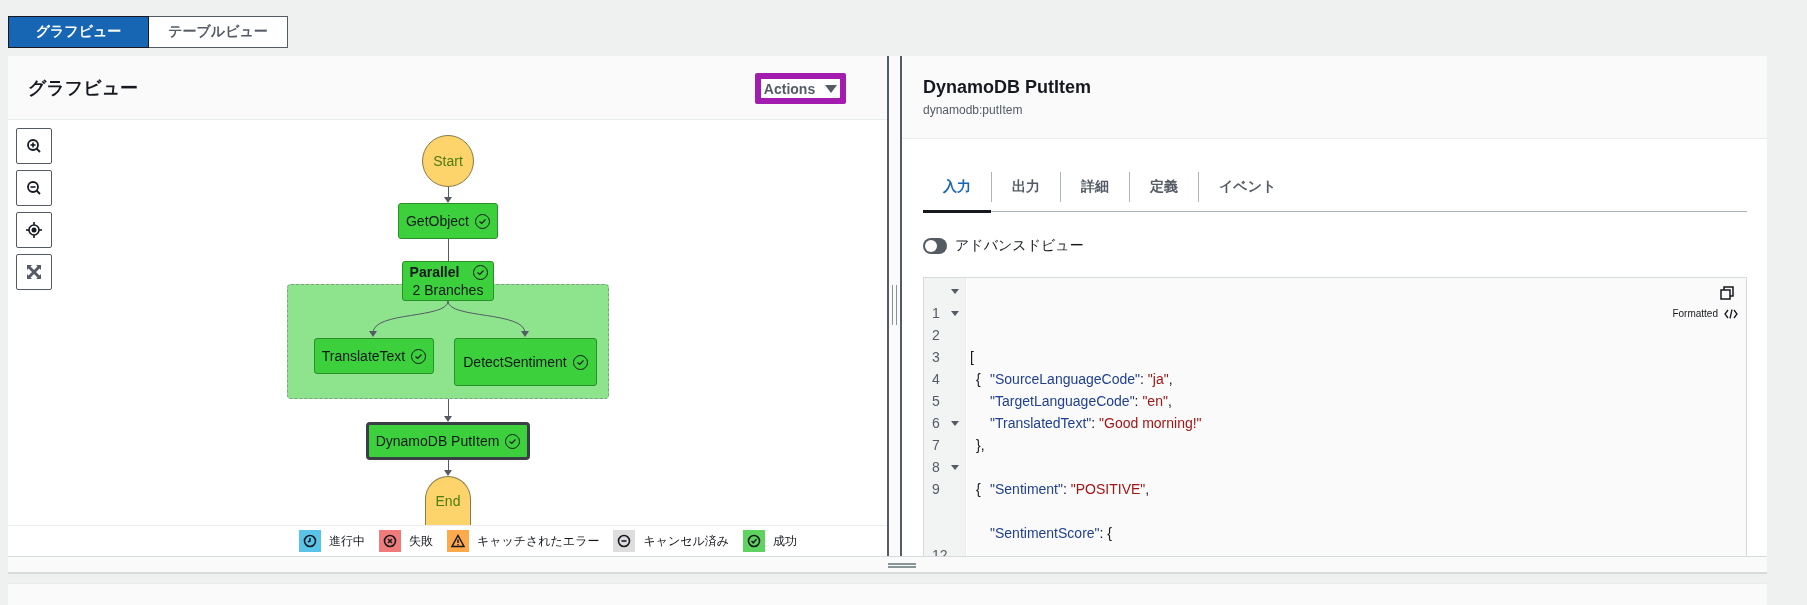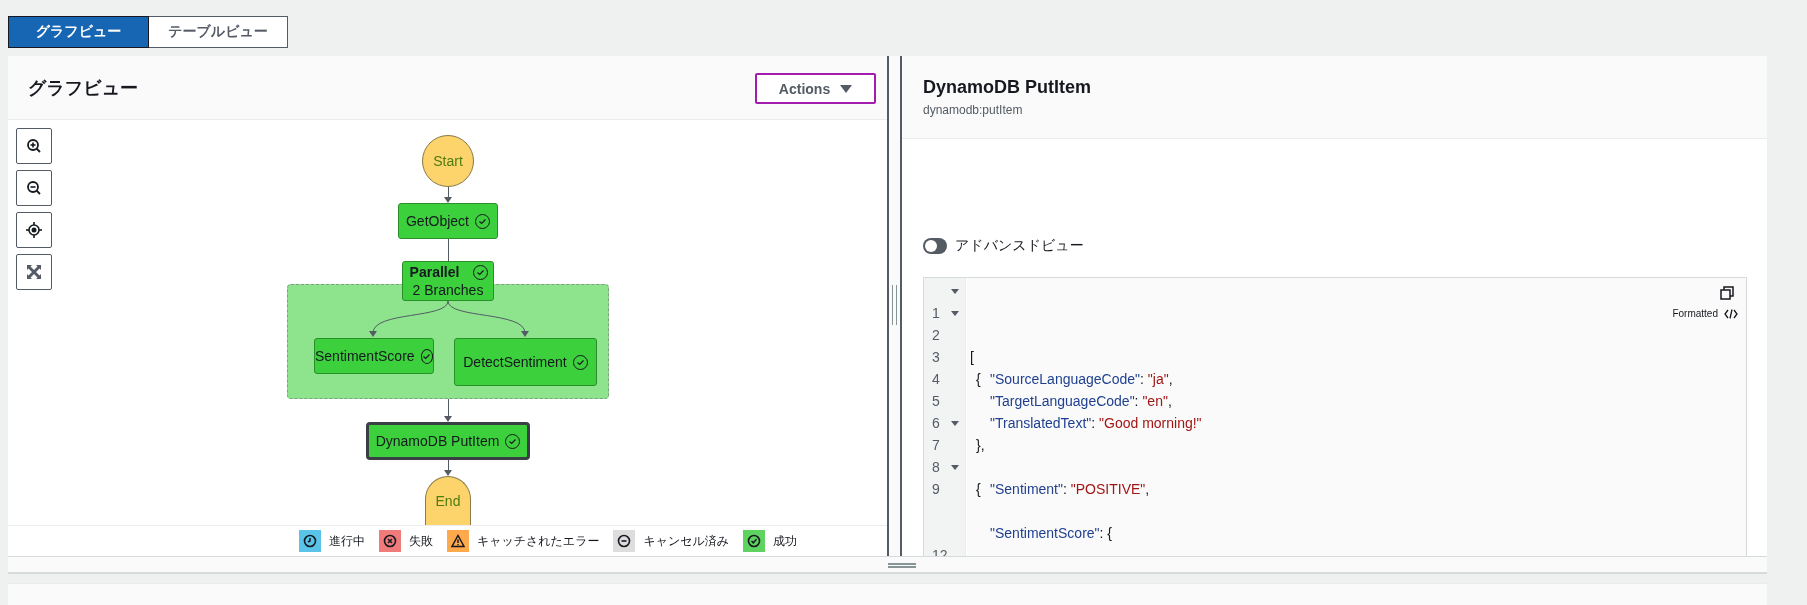--- a/index.html
+++ b/index.html
@@ -8,21 +8,21 @@
     
     .view-toggle { position: absolute; left: 8px; top: 16px; display: flex; height: 32px; }
     .vt-btn { width: 141px; height: 32px; font-size: 14px; font-weight: bold; display: flex; align-items: center; justify-content: center; border: 1px solid #545b64; cursor: pointer; }
     .vt-btn.active { background: #1766b3; color: #fff; border-color: #16191f; }
     .vt-btn.inactive { background: #fff; color: #545b64; border-left: none; width: 139px; }
 
     
     .left-panel { position: absolute; left: 8px; top: 56px; width: 879px; height: 500px; background: #fff; }
     .left-header { position: absolute; left: 0; top: 0; width: 879px; height: 64px; background: #fafafa; border-bottom: 1px solid #eaeded; }
     .left-title { position: absolute; left: 20px; top: 20px; font-size: 18px; font-weight: bold; color: #16191f; }
-    .actions-btn { position: absolute; left: 747px; top: 17px; width: 121px; height: 31px; border: 2px solid #a21caf; border-radius: 2px; background: #fff; color: #545b64; font-weight: bold; font-size: 14px; display: flex; align-items: center; justify-content: center; gap: 10px; cursor: pointer; }
+    .actions-btn { position: absolute; left: 747px; top: 17px; width: 91px; height: 31px; border: 6px solid #a21caf; border-radius: 2px; background: #fff; color: #545b64; font-weight: bold; font-size: 14px; display: flex; align-items: center; justify-content: center; gap: 10px; cursor: pointer; }
     .caret { width: 0; height: 0; border-left: 6px solid transparent; border-right: 6px solid transparent; border-top: 8px solid #545b64; }
 
     .zoom-ctrl { position: absolute; left: 8px; width: 36px; height: 36px; border: 1px solid #545b64; border-radius: 2px; background: #fff; display: flex; align-items: center; justify-content: center; cursor: pointer; }
 
     .graph { position: absolute; left: 0; top: 64px; width: 879px; height: 405px; }
     .node-circle { position: absolute; border-radius: 50%; background: #fdd46b; border: 1px solid #8a7a48; display: flex; align-items: center; justify-content: center; font-size: 14px; color: #4d7c0f; }
     .node { position: absolute; background: #3cd03c; border: 1px solid #2a8f2a; border-radius: 3px; display: flex; align-items: center; justify-content: center; font-size: 14px; color: #16191f; gap: 6px; }
     .check { width: 15px; height: 15px; border: 1.3px solid #16191f; border-radius: 50%; display: inline-flex; align-items: center; justify-content: center; }
     .parallel-group { position: absolute; background: #8de48d; border: 1px dashed #7f9f7f; border-radius: 4px; }
     .vline { position: absolute; width: 1px; background: #545b64; }
@@ -150,21 +150,21 @@
     </div>
 
     <svg style="position:absolute; left:280px; top:181px;" width="320" height="40">
       <path d="M160 0 C160 18, 85 10, 85 32" fill="none" stroke="#545b64" stroke-width="1"></path>
       <path d="M160 0 C160 18, 237 10, 237 32" fill="none" stroke="#545b64" stroke-width="1"></path>
       <polygon points="81,30 89,30 85,36" fill="#545b64"></polygon>
       <polygon points="233,30 241,30 237,36" fill="#545b64"></polygon>
     </svg>
 
     <div class="node" style="left:306px; top:218px; width:120px; height:36px;">
-      <span>SentimentScore</span>
+      <span>TranslateText</span>
       <span class="check">
           <svg width="9" height="9" viewBox="0 0 9 9">
             <path d="M1.5 4.5 L3.7 6.5 L7.5 2.5" fill="none" stroke="#16191f" stroke-width="1.2"></path>
           </svg>
         </span>
     </div>
     <div class="node" style="left:446px; top:218px; width:143px; height:48px;">
       <span>DetectSentiment</span>
       <span class="check">
           <svg width="9" height="9" viewBox="0 0 9 9">
@@ -243,20 +243,27 @@
 <div class="splitter">
   <div class="splitter-grip"></div>
 </div>
 
 <div class="right-panel">
   <div class="right-header">
     <div class="right-title">DynamoDB PutItem</div>
     <div class="right-sub">dynamodb:putItem</div>
   </div>
 
+  <div class="tabs">
+    <div class="tab active">入力</div>
+    <div class="tab">出力</div>
+    <div class="tab">詳細</div>
+    <div class="tab">定義</div>
+    <div class="tab">イベント</div>
+  </div>
 
   <div class="toggle-row">
     <span class="toggle"></span>
     <span>アドバンスドビュー</span>
   </div>
 
   <div class="code">
     <div class="code-bg"></div>
     <div class="gutter"></div>
 

